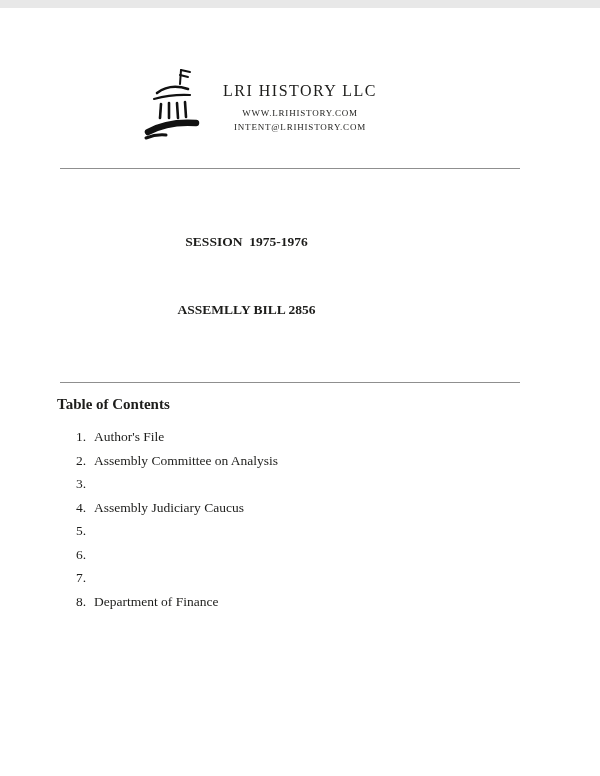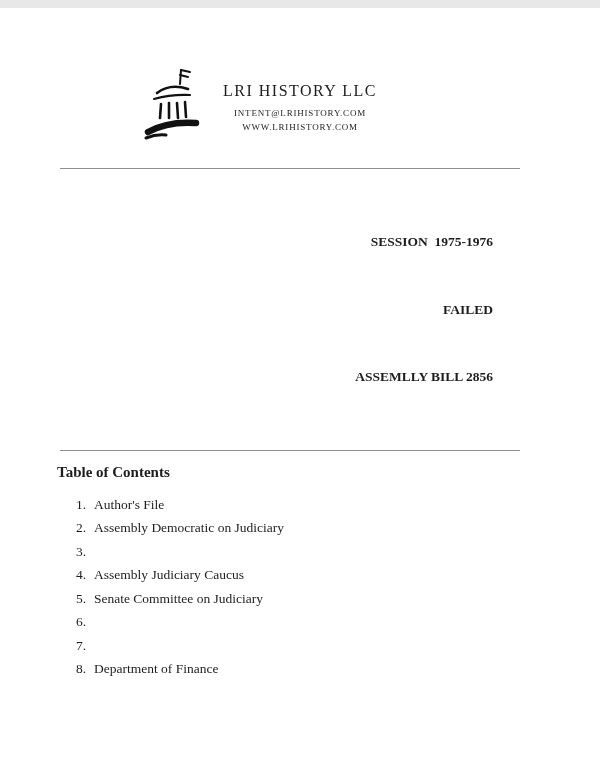--- a/index.html
+++ b/index.html
@@ -48,21 +48,21 @@
   }
   
   .rule {
     border: none;
     border-top: 1px solid #8f8f8f;
     margin: 0 80px 0 60px;
     height: 0;
   }
   
   .session {
-    text-align: right;
+    text-align: center;
     padding: 17px 107px 16px 0;
     font-weight: bold;
     font-size: 13.5px;
     line-height: 22.5px;
     white-space: pre-wrap;
   }
   
   .toc {
     padding: 13px 16px 0 57px;
   }
@@ -109,56 +109,54 @@
           <path d="M37 37 L38 52" stroke-width="2.6"></path>
           <path d="M45 36 L46 51" stroke-width="2.6"></path>
 
           <path d="M8 66 Q28 55 56 57" stroke-width="6.5"></path>
           <path d="M6 72 Q16 68 26 69" stroke-width="3"></path>
         </g>
       </svg>
     </div>
     <div class="company-block">
       <div class="company-name">LRI HISTORY LLC</div>
+      <div class="company-line">WWW.LRIHISTORY.COM</div>
       <div class="company-line">INTENT@LRIHISTORY.COM</div>
-      <div class="company-line">WWW.LRIHISTORY.COM</div>
     </div>
   </div>
 
   <hr class="rule">
 
   <div class="session">
     <div>SESSION  1975-1976</div>
-    <div>FAILED</div>
     <div>ASSEMLLY BILL 2856</div>
   </div>
 
   <hr class="rule">
 
   <div class="toc">
     <h2 class="toc-title">Table of Contents</h2>
 
     <div class="toc-row">
       <span class="num">1.</span>
       <span class="label">Author's File</span>
     </div>
     <div class="toc-row">
       <span class="num">2.</span>
-      <span class="label">Assembly Democratic on Judiciary</span>
+      <span class="label">Assembly Committee on Analysis</span>
     </div>
     <div class="toc-row">
       <span class="num">3.</span>
     </div>
     <div class="toc-row">
       <span class="num">4.</span>
       <span class="label">Assembly Judiciary Caucus</span>
     </div>
     <div class="toc-row">
       <span class="num">5.</span>
-      <span class="label">Senate Committee on Judiciary</span>
     </div>
     <div class="toc-row">
       <span class="num">6.</span>
     </div>
     <div class="toc-row">
       <span class="num">7.</span>
     </div>
     <div class="toc-row">
       <span class="num">8.</span>
       <span class="label">Department of Finance</span>

